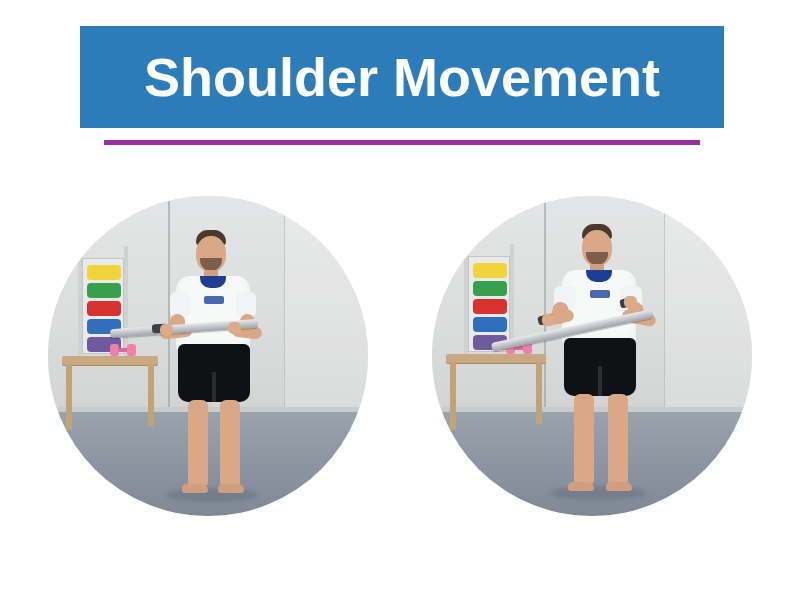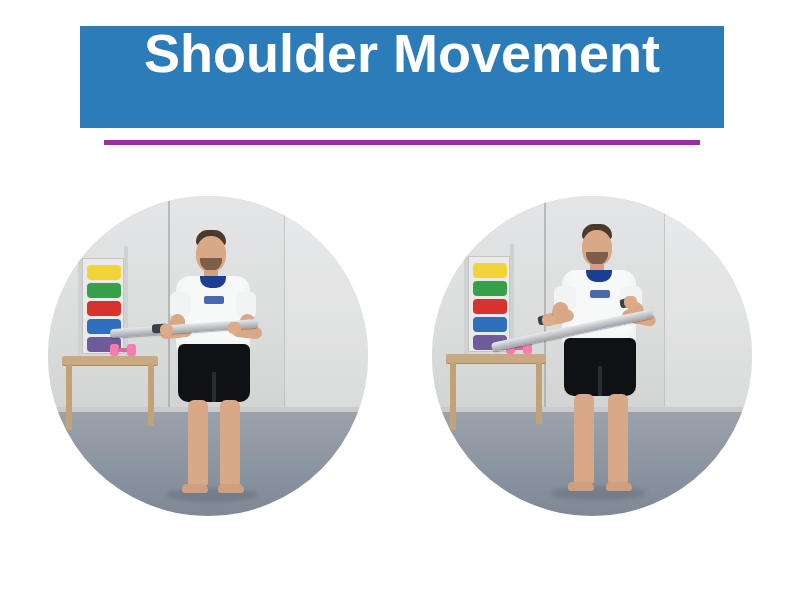--- a/index.html
+++ b/index.html
@@ -17,21 +17,21 @@
 
   
   .title-banner {
     position: absolute;
     left: 80px;
     top: 26px;
     width: 644px;
     height: 102px;
     background: #2b7cb9;
     display: flex;
-    align-items: flex-start;
+    align-items: center;
     justify-content: center;
     box-sizing: border-box;
   }
   .title-text {
     color: #ffffff;
     font-size: 54px;
     font-weight: bold;
     letter-spacing: 0px;
     line-height: 1;
     white-space: nowrap;

